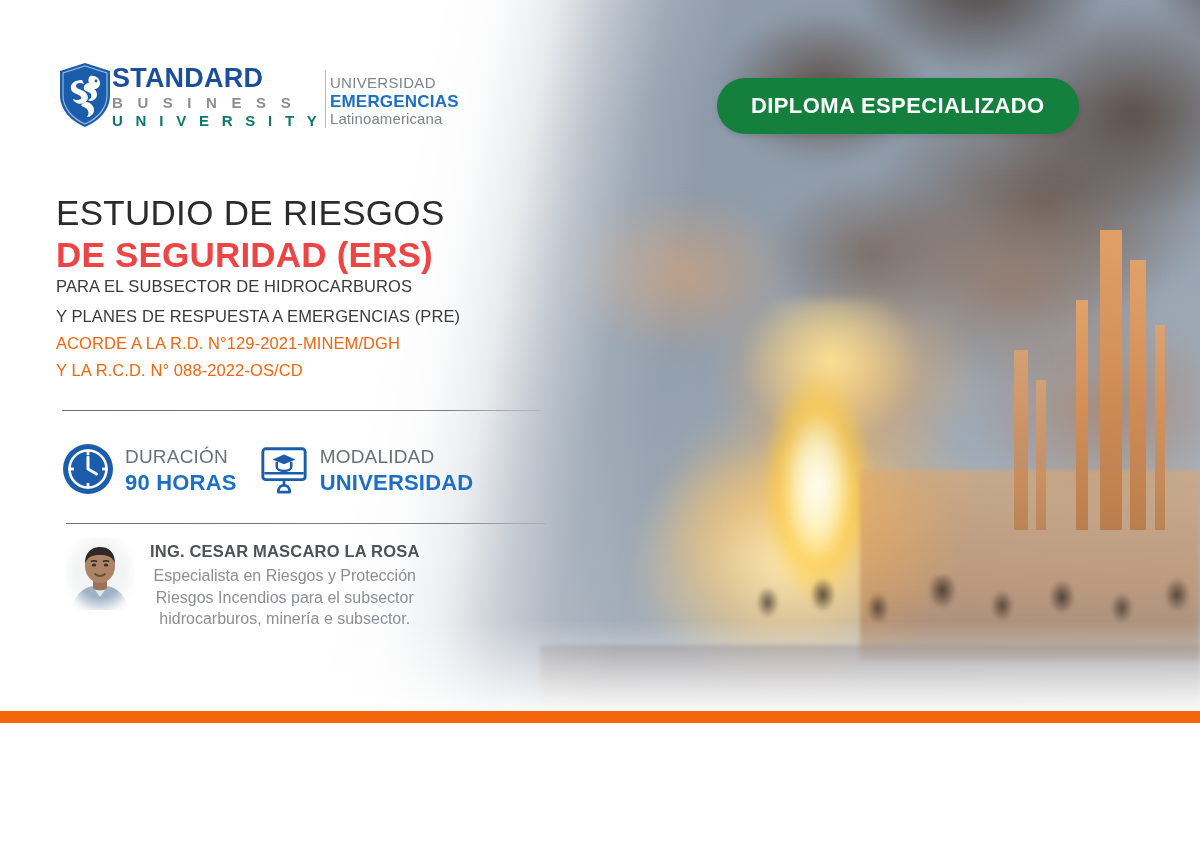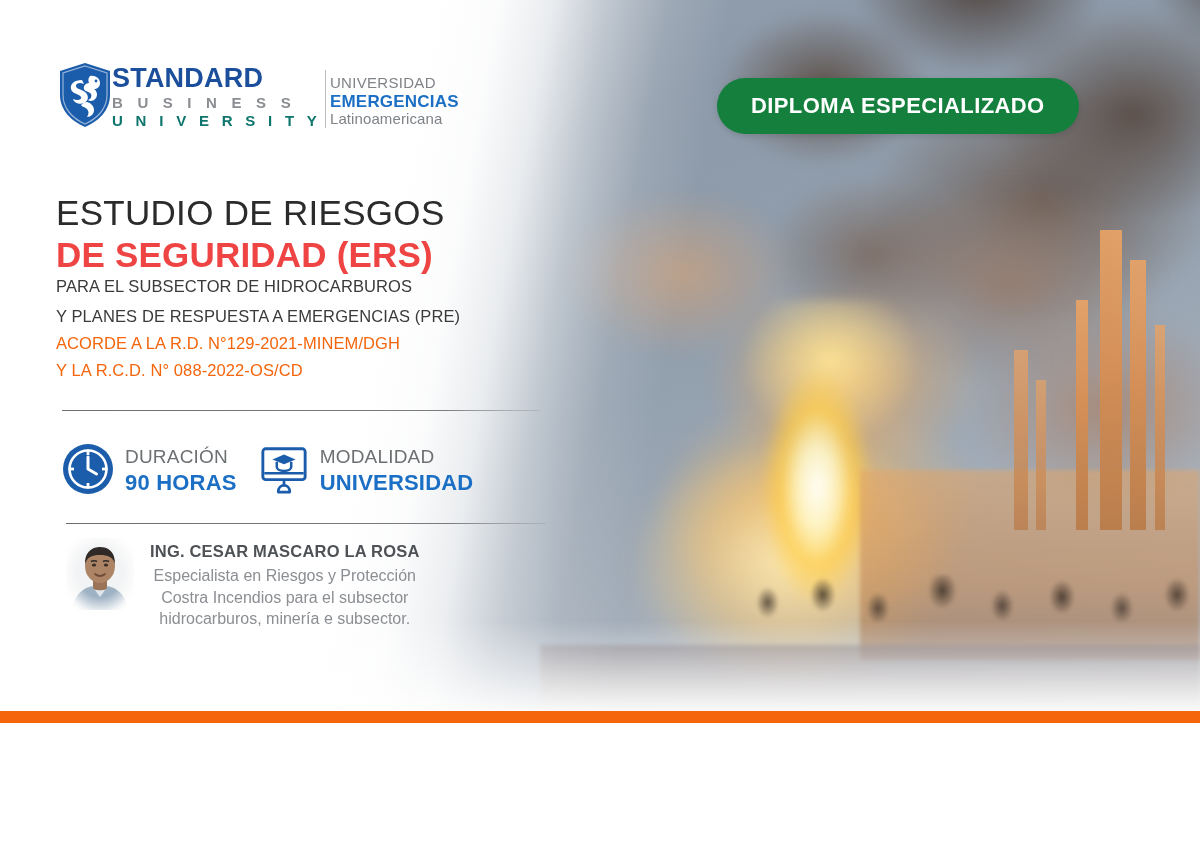--- a/index.html
+++ b/index.html
@@ -379,21 +379,21 @@
         <path d="M25 23.5 Q28 22 31 23.5" stroke="#2f2a27" stroke-width="1.6" fill="none"></path>
         <path d="M37 23.5 Q40 22 43 23.5" stroke="#2f2a27" stroke-width="1.6" fill="none"></path>
 
         <path d="M29 36 Q34 40 39 36" stroke="#6d4b39" stroke-width="1.8" fill="none" stroke-linecap="round"></path>
       </svg>
       <span class="avatar-mask"></span>
     </span>
     <span class="speaker-text">
       <span class="speaker-name" style="display:block">ING. CESAR MASCARO LA ROSA</span>
       <span class="speaker-desc" style="display:block">Especialista en Riesgos y Protección</span>
-      <span class="speaker-desc" style="display:block; margin-top:0">Costra Incendios para el subsector</span>
+      <span class="speaker-desc" style="display:block; margin-top:0">Riesgos Incendios para el subsector</span>
       <span class="speaker-desc" style="display:block; margin-top:0">hidrocarburos, minería e subsector.</span>
     </span>
   </div>
 
   <div class="orange-bar"></div>
 
   <div class="footer">
 
     
 

